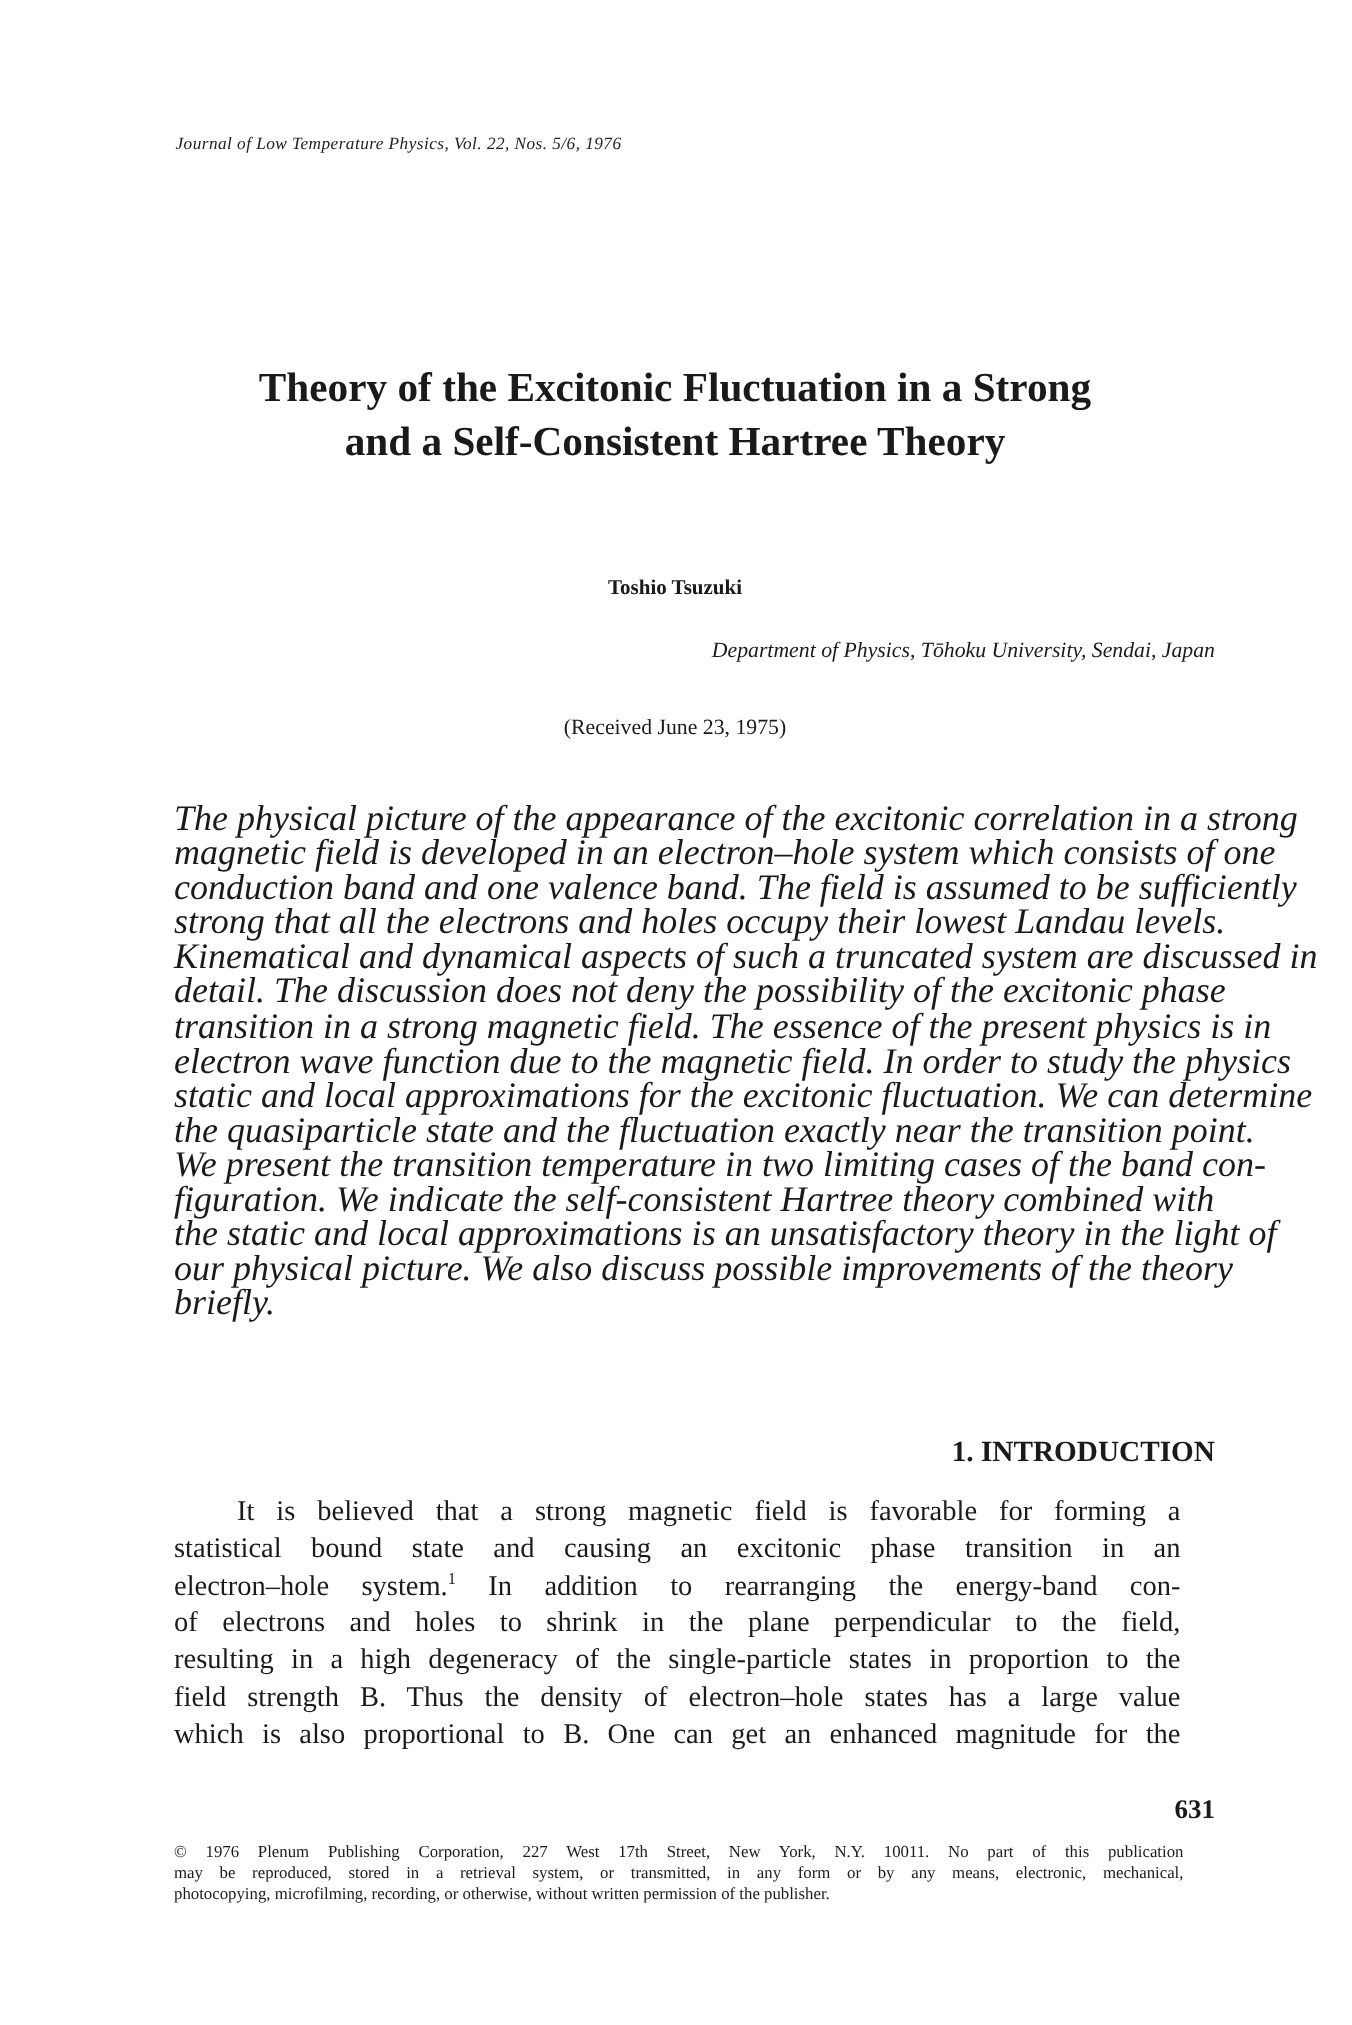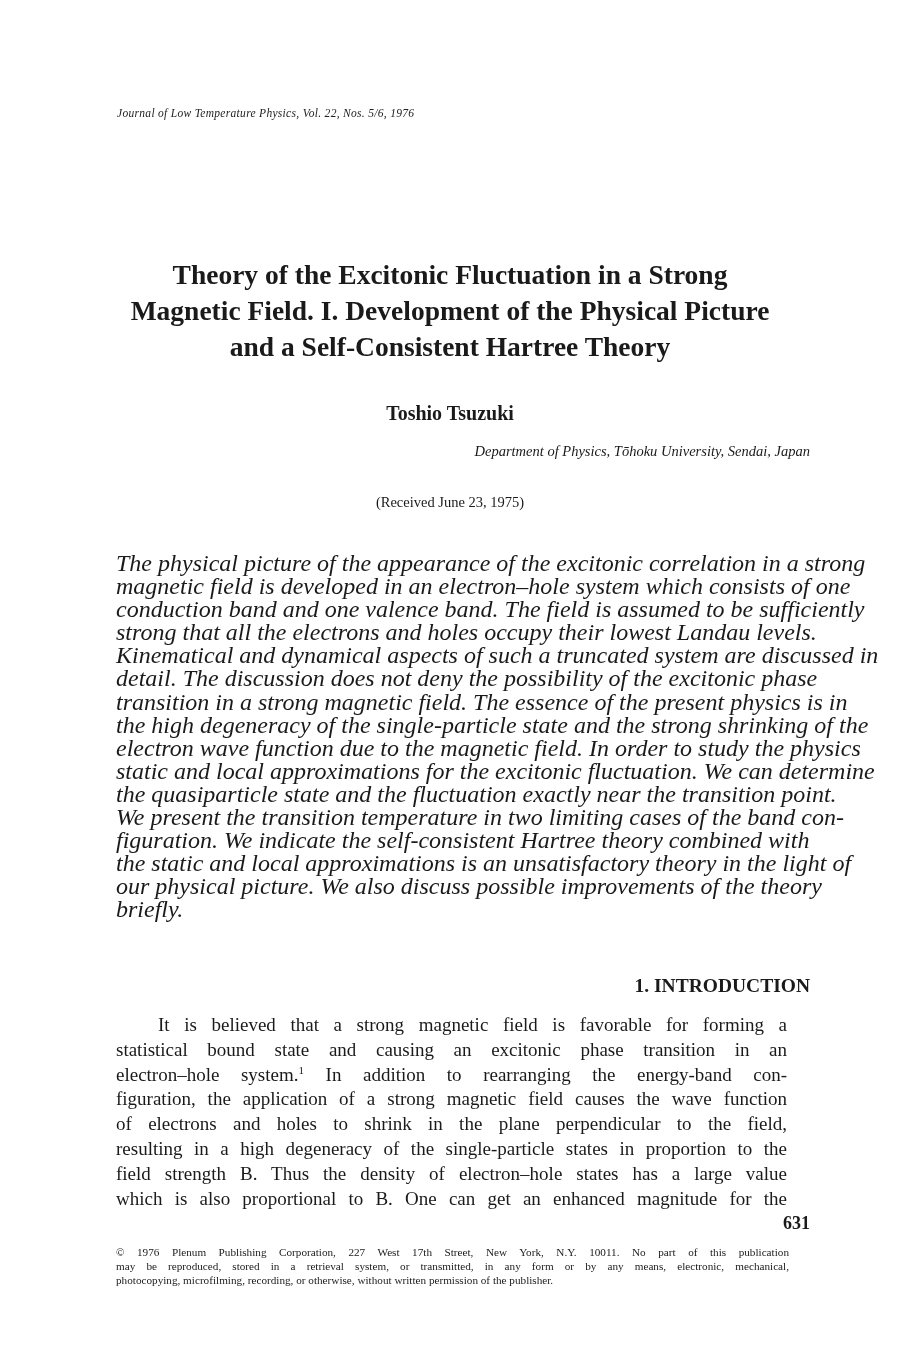--- a/index.html
+++ b/index.html
@@ -1,20 +1,20 @@
 <!DOCTYPE html>
 <html><head>
 <meta charset="utf-8">
 <style>
   html, body { margin: 0; padding: 0; background: #ffffff; }
   body { width: 901px; height: 1350px; position: relative; overflow: hidden; color: #1a1a1a; font-family: "Liberation Serif", "DejaVu Serif", serif; }
-  .abs { position: absolute; margin-top: 17px; }
+  .abs { position: absolute; }
   #running-head { left: 117px; top: 90px; font-size: 11.5px; font-style: italic; letter-spacing: 0.3px; color: #222; }
   #title { left: 90px; width: 720px; top: 240px; text-align: center; font-weight: bold; font-size: 27.5px; line-height: 36px; }
-  #author { left: 90px; width: 720px; top: 385px; text-align: center; font-weight: bold; font-size: 20px; }
+  #author { left: 90px; width: 720px; top: 385px; text-align: center; font-weight: bold; font-size: 14px; }
   #affil { left: 90px; width: 720px; top: 426px; text-align: right; font-style: italic; font-size: 14.5px; }
   #received { left: 90px; width: 720px; top: 477px; text-align: center; font-size: 14.5px; }
   #abstract { left: 116px; width: 670px; top: 535px; font-style: italic; font-size: 24px; line-height: 23.1px; text-align: justify; }
   #abstract .ln { display: block; text-align: justify; text-align-last: justify; white-space: nowrap; }
   #abstract .ln.last { text-align-last: left; }
   #section-heading { left: 90px; width: 720px; top: 958px; text-align: right; font-weight: bold; font-size: 19.5px; }
   #intro { left: 116px; width: 671px; top: 996px; font-size: 19px; line-height: 24.8px; }
   #intro .ln { display: block; text-align: justify; text-align-last: justify; white-space: nowrap; }
   #intro .ln.first { padding-left: 42px; }
   sup { font-size: 11px; line-height: 0; vertical-align: super; }
@@ -23,54 +23,51 @@
   #copyright .ln { display: block; text-align: justify; text-align-last: justify; white-space: nowrap; }
   #copyright .ln.last { text-align-last: left; }
 </style>
 </head>
 <body>
 
 <div id="running-head" class="abs">Journal of Low Temperature Physics, Vol. 22, Nos. 5/6, 1976</div>
 
 <div id="title" class="abs">
   <div>Theory of the Excitonic Fluctuation in a Strong</div>
-  <div>Magnetic Field. I. Development of the Physical Picture</div>
   <div>and a Self-Consistent Hartree Theory</div>
 </div>
 
 <div id="author" class="abs">Toshio Tsuzuki</div>
 <div id="affil" class="abs">Department of Physics, Tōhoku University, Sendai, Japan</div>
 <div id="received" class="abs">(Received June 23, 1975)</div>
 
 <div id="abstract" class="abs">
   <span class="ln">The physical picture of the appearance of the excitonic correlation in a strong</span>
   <span class="ln">magnetic field is developed in an electron–hole system which consists of one</span>
   <span class="ln">conduction band and one valence band. The field is assumed to be sufficiently</span>
   <span class="ln">strong that all the electrons and holes occupy their lowest Landau levels.</span>
   <span class="ln">Kinematical and dynamical aspects of such a truncated system are discussed in</span>
   <span class="ln">detail. The discussion does not deny the possibility of the excitonic phase</span>
   <span class="ln">transition in a strong magnetic field. The essence of the present physics is in</span>
-  <span class="ln">the high degeneracy of the single-particle state and the strong shrinking of the</span>
   <span class="ln">electron wave function due to the magnetic field. In order to study the physics</span>
   <span class="ln">static and local approximations for the excitonic fluctuation. We can determine</span>
   <span class="ln">the quasiparticle state and the fluctuation exactly near the transition point.</span>
   <span class="ln">We present the transition temperature in two limiting cases of the band con-</span>
   <span class="ln">figuration. We indicate the self-consistent Hartree theory combined with</span>
   <span class="ln">the static and local approximations is an unsatisfactory theory in the light of</span>
   <span class="ln">our physical picture. We also discuss possible improvements of the theory</span>
   <span class="ln last">briefly.</span>
 </div>
 
 <div id="section-heading" class="abs">1. INTRODUCTION</div>
 
 <div id="intro" class="abs">
   <span class="ln first">It is believed that a strong magnetic field is favorable for forming a</span>
   <span class="ln">statistical bound state and causing an excitonic phase transition in an</span>
   <span class="ln"><span>electron–hole system.</span><sup>1</sup><span> In addition to rearranging the energy-band con-</span></span>
-  <span class="ln">figuration, the application of a strong magnetic field causes the wave function</span>
   <span class="ln">of electrons and holes to shrink in the plane perpendicular to the field,</span>
   <span class="ln">resulting in a high degeneracy of the single-particle states in proportion to the</span>
   <span class="ln">field strength B. Thus the density of electron–hole states has a large value</span>
   <span class="ln">which is also proportional to B. One can get an enhanced magnitude for the</span>
 </div>
 
 <div id="page-number" class="abs">631</div>
 
 <div id="copyright" class="abs">
   <span class="ln">© 1976 Plenum Publishing Corporation, 227 West 17th Street, New York, N.Y. 10011. No part of this publication</span>

